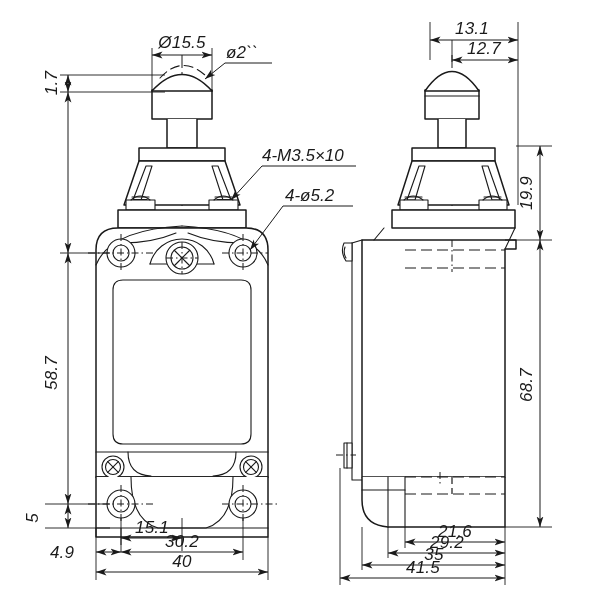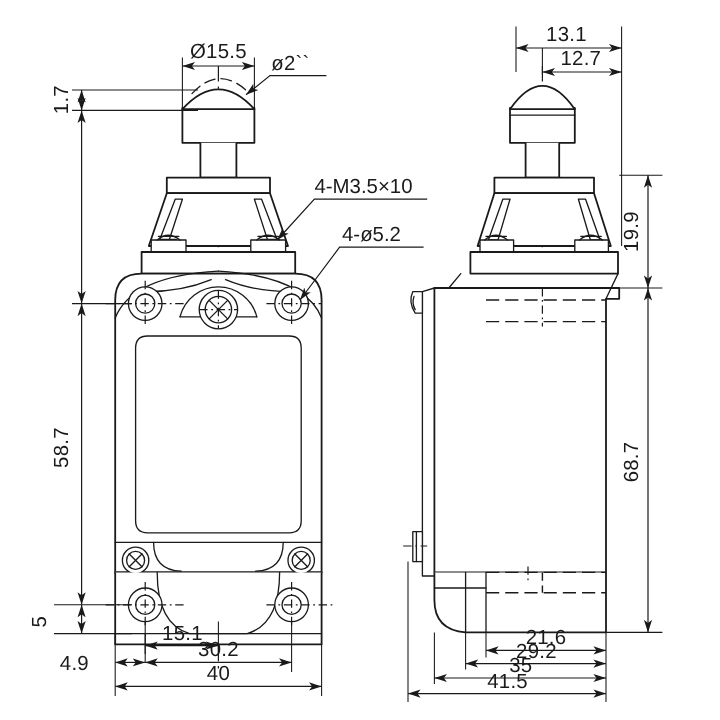--- a/index.html
+++ b/index.html
@@ -12,20 +12,21 @@
     width: 600px;
     height: 600px;
     overflow: hidden;
     font-family: "Liberation Sans", sans-serif;
   }
   #drawing-root {
     position: relative;
     width: 600px;
     height: 600px;
     background: #ffffff;
+    font-style: italic;
   }
   svg#technical-drawing {
     display: block;
     width: 600px;
     height: 600px;
   }
   .outline {
     fill: none;
     stroke: #1a1a1a;
     stroke-width: 1.5;

